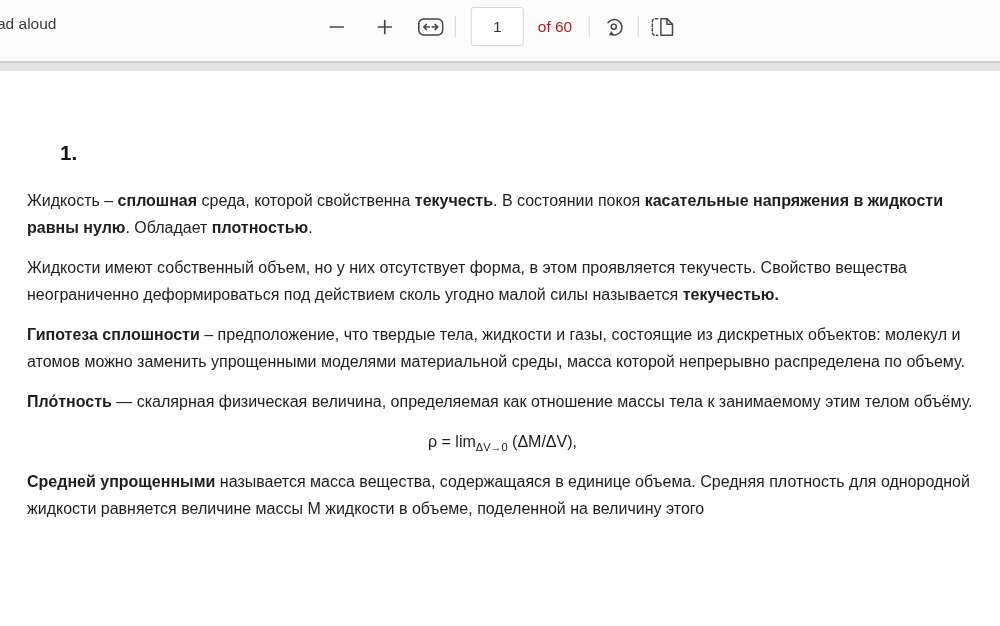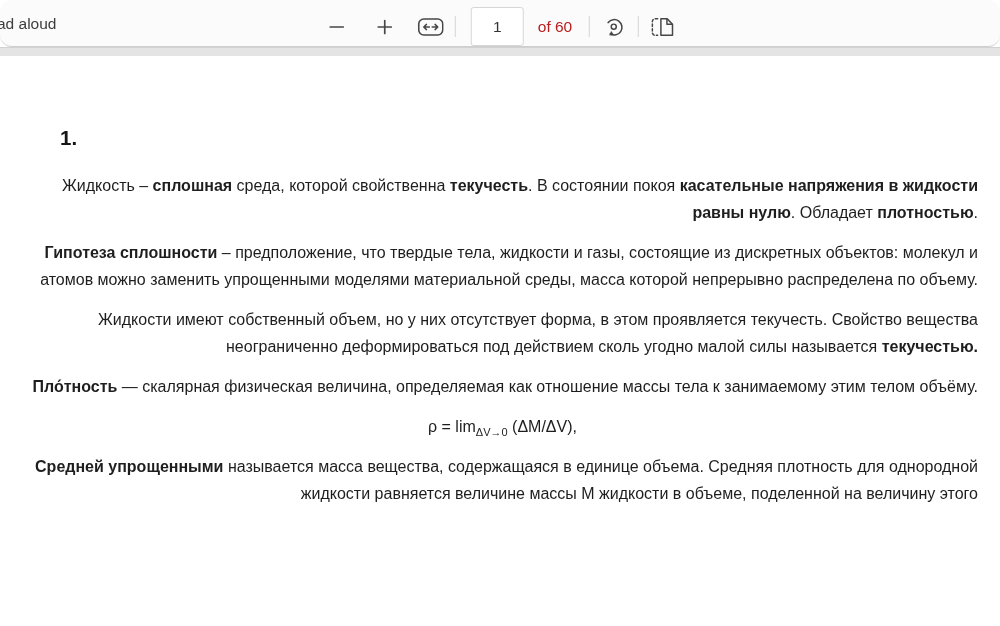--- a/index.html
+++ b/index.html
@@ -3,24 +3,23 @@
 <meta charset="utf-8">
 <style>
   * { margin: 0; padding: 0; box-sizing: border-box; }
   html, body { width: 1000px; height: 626px; overflow: hidden; background: #ffffff; }
   body { font-family: "Liberation Sans", sans-serif; }
 
   
   .toolbar {
     position: relative;
     width: 100%;
-    height: 47px;
+    height: 62px;
     background: #fbfbfb;
     border-bottom: 1px solid #cecece;
-    border-radius: 12px;
   }
   .read-aloud {
     position: absolute;
     left: -3px;
     top: 15px;
     font-size: 15.5px;
     color: #3d3d3d;
     white-space: nowrap;
     cursor: pointer;
   }
@@ -97,21 +96,20 @@
     font-weight: bold;
     color: #151515;
     display: flex;
   }
   .doc-title .num { margin-right: 17px; }
   .doc-body p {
     font-size: 16px;
     line-height: 27px;
     margin: 0 0 13px 0;
     color: #1e1e1e;
-    text-align: right;
   }
   .doc-body p b { font-weight: bold; }
   .doc-body p sub {
     font-size: 11px;
     line-height: 0;
     margin-top: 16px;
   }
 </style>
 </head>
 <body>
@@ -186,21 +184,21 @@
   <div class="canvas-gap"></div>
 
   <div class="page">
 
     <h1 class="doc-title">
       <span class="num">1.</span>
     </h1>
 
     <div class="doc-body">
         <p><span>Жидкость – </span><b>сплошная</b><span> среда, которой свойственна </span><b>текучесть</b><span>. В состоянии покоя </span><b>касательные напряжения в жидкости равны нулю</b><span>. Обладает </span><b>плотностью</b><span>.</span></p>
+        <p><span>Жидкости имеют собственный объем, но у них отсутствует форма, в этом проявляется текучесть. Свойство вещества неограниченно деформироваться под действием сколь угодно малой силы называется </span><b>текучестью.</b></p>
         <p><b>Гипотеза сплошности</b><span> – предположение, что твердые тела, жидкости и газы, состоящие из дискретных объектов: молекул и атомов можно заменить упрощенными моделями материальной среды, масса которой непрерывно распределена по объему.</span></p>
-        <p><span>Жидкости имеют собственный объем, но у них отсутствует форма, в этом проявляется текучесть. Свойство вещества неограниченно деформироваться под действием сколь угодно малой силы называется </span><b>текучестью.</b></p>
         <p><b>Пло́тность</b><span> — скалярная физическая величина, определяемая как отношение массы тела к занимаемому этим телом объёму.</span></p>
         <p style="text-align: center;"><span>ρ = lim</span><span><sub>ΔV→0</sub></span><span> (ΔM/ΔV),</span></p>
         <p><b>Средней упрощенными</b><span> называется масса вещества, содержащаяся в единице объема. Средняя плотность для однородной жидкости равняется величине массы М жидкости в объеме, поделенной на величину этого</span></p>
       </div>
 
   </div>
 </div>
 
 </body></html>

